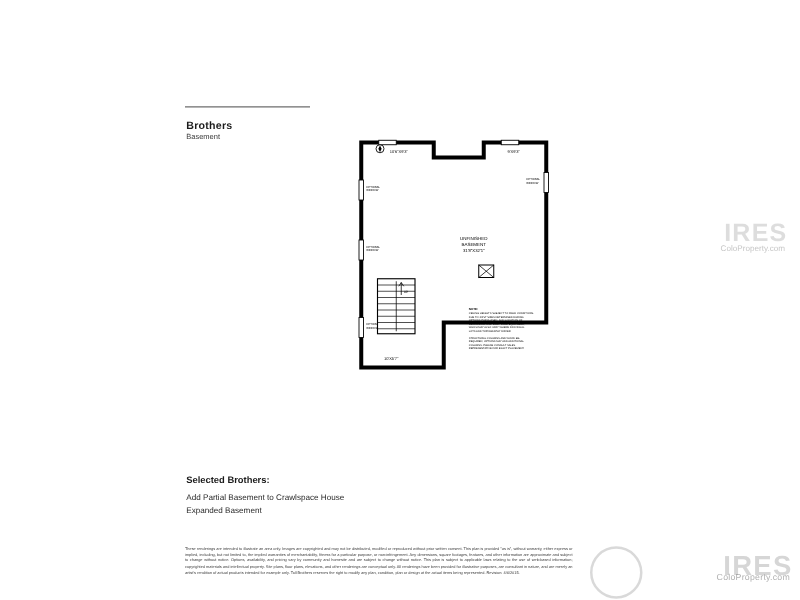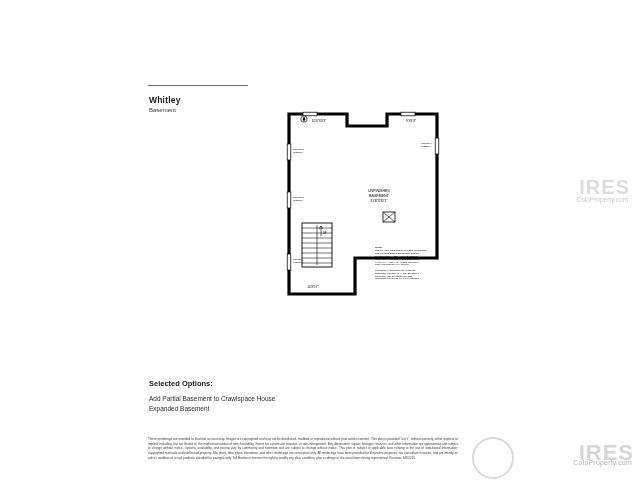--- a/index.html
+++ b/index.html
@@ -144,21 +144,21 @@
     border: 2px solid rgba(120,120,120,0.28);
   }
 </style>
 </head>
 <body>
 
 <div id="page">
 
   <div class="rule"></div>
 
-  <div class="plan-name">Whitley</div>
+  <div class="plan-name">Brothers</div>
   <div class="plan-level">Basement</div>
 
   <div id="plan">
     <svg width="160" height="230" viewBox="0 0 160 230" xmlns="http://www.w3.org/2000/svg">
 
       <g>
         <path d="M6,6 L64,6 L64,18 L104,18 L104,6 L154,6 L154,150 L72,150 L72,186 L6,186 Z" fill="#ffffff" stroke="#000000" stroke-width="3.2" stroke-linejoin="miter"></path>
       </g>
 
       <g stroke="#000000" stroke-width="0.7" fill="#ffffff">
@@ -226,21 +226,21 @@
         <text x="92" y="154.6" font-size="2.1">WHICH MAY ALSO VARY WHERE INDIVIDUAL</text>
         <text x="92" y="157.4" font-size="2.1">LOTS AND TOPOGRAPHY DIFFER.</text>
         <text x="92" y="163.0" font-size="2.1">STRUCTURAL COLUMNS AND WOOD BE-</text>
         <text x="92" y="165.8" font-size="2.1">REQUIRED; OPTIONS MAY ADD ADDITIONAL</text>
         <text x="92" y="168.6" font-size="2.1">COLUMNS. PLEASE CONSULT SALES</text>
         <text x="92" y="171.4" font-size="2.1">REPRESENTATIVE FOR EXACT PLACEMENT.</text>
       </g>
     </svg>
   </div>
 
-  <div class="opt-title">Selected Options:</div>
+  <div class="opt-title">Selected Brothers:</div>
   <div class="opt-line1">Add Partial Basement to Crawlspace House</div>
   <div class="opt-line2">Expanded Basement</div>
 
   <div class="disclaimer">These renderings are intended to illustrate an area only. Images are copyrighted and may not be distributed, modified or reproduced without prior written consent. This plan is provided "as is", without warranty, either express or implied, including, but not limited to, the implied warranties of merchantability, fitness for a particular purpose, or non-infringement. Any dimensions, square footages, features, and other information are approximate and subject to change without notice. Options, availability, and pricing vary by community and homesite and are subject to change without notice. This plan is subject to applicable laws relating to the use of web-based information; copyrighted materials and intellectual property. Site plans, floor plans, elevations, and other renderings are conceptual only. All renderings have been provided for illustrative purposes, are consultant in nature, and are merely an artist's rendition of actual products intended for example only. Toll Brothers reserves the right to modify any plan, condition, plan or design at the actual items being represented. Revision: 4/6/2015.</div>
 
   <div class="wm-circle"></div>
   <div class="wm-ires">IRES</div>
   <div class="wm-sub">ColoProperty.com</div>
   <div class="wm-ires-top">IRES</div>
   <div class="wm-sub-top">ColoProperty.com</div>

